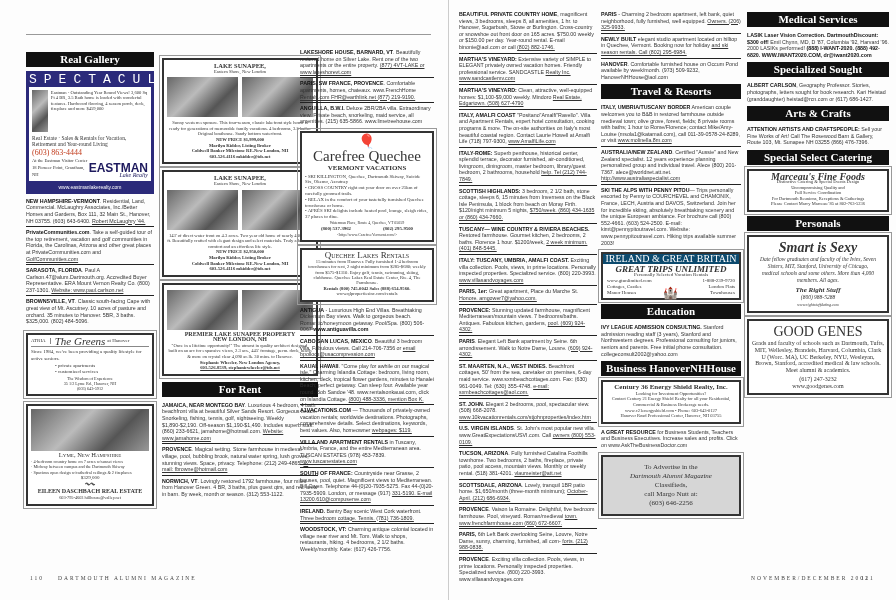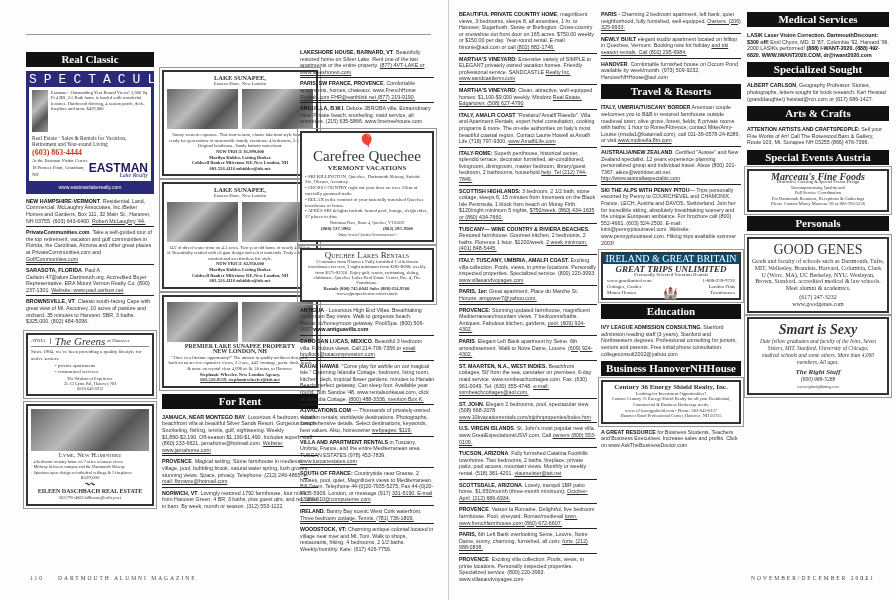--- a/index.html
+++ b/index.html
@@ -21,30 +21,30 @@
 .eastman .inner{background:#fff;color:#333;padding:3px;font-family:"Liberation Serif",serif}
 .footer{position:absolute;top:575px;font-family:"Liberation Serif",serif;font-size:5.5px;letter-spacing:2px;color:#444}
 </style>
 </head>
 <body>
 
 <div class="page left">
  <div class="title-rule"></div>
 
  <div class="col" style="left:26px;top:50px;width:128px">
-  <div class="hdr">Real Classic</div>
+  <div class="hdr">Real Gallery</div>
   <div class="eastman">
    <div class="spec">SPECTACULAR</div>
    <div class="inner">
     <div style="display:flex;gap:3px">
      <div class="photo" style="width:55px;height:42px"></div>
      <div style="font-size:4.6px;line-height:5.6px">Eastman - Outstanding Year Round Views! 3,600 Sq Ft 4 BR, 3.5 Bath home is loaded with wonderful features. Hardwood flooring, 4 season porch, deck, fireplace and more $459,000</div>
     </div>
     <div style="font-size:5.5px;margin-top:3px">Real Estate · Sales &amp; Rentals for Vacation, Retirement and Year-round Living</div>
-    <div style="color:#c03a1a;font-weight:bold;font-size:8px;margin:2px 0">(603) 863-4444</div>
+    <div style="color:#c03a1a;font-weight:normal;font-size:8px;margin:2px 0">(603) 863-4444</div>
     <div style="display:flex;justify-content:space-between;align-items:flex-end">
      <div style="font-size:4.6px">
               <div>At the Eastman Visitor Center</div>
               <div>18 Pioneer Point, Grantham, NH</div>
             </div>
      <div style="text-align:right">
               <div style="font-weight:bold;font-size:12px;color:#1e1a5e;font-family:'Liberation Sans',sans-serif">EASTMAN</div>
               <div style="font-style:italic;color:#1e1a5e;font-size:6px">Lake Realty</div>
             </div>
     </div>
@@ -77,21 +77,21 @@
           <div>· <span>Midway between campus and the Dartmouth Skiway</span></div>
           <div>· <span>Spacious open design w/cathedral ceilings &amp; 2 fireplaces</span></div>
         </div>
    <div style="font-size:5px">$329,000</div>
    <div style="font-size:10px;color:#555">〰︎</div>
    <div style="font-weight:bold;font-size:6px">EILEEN DASCHBACH REAL ESTATE</div>
    <div style="font-size:4.3px">603-795-4603   hillhouse@valley.net</div>
   </div>
  </div>
 
- <div class="col" style="left:162px;top:66px;width:156px">
+ <div class="col" style="left:162px;top:54px;width:156px">
   <div class="box" style="font-size:4.6px;line-height:5.6px">
    <div style="font-weight:bold;font-size:6.5px">LAKE SUNAPEE,</div>
    <div>Eastern Shore, New London</div>
    <div style="display:flex;gap:4px;margin:3px 0">
           <div class="photo" style="flex:1;height:40px"></div>
           <div class="photo" style="flex:1;height:40px"></div>
         </div>
    <div>Sunny western exposure. This four-season, classic lakefront style home is ready for generations of memorable family vacations. 4 bedrooms, 3.5 baths. Original boathouse. Sandy bottom waterfront.</div>
    <div style="font-weight:bold">NEW PRICE  $1,999,000</div>
    <div style="font-weight:bold">Marilyn Kidder, Listing Broker</div>
@@ -217,49 +217,56 @@
   <div class="ad" style="border-bottom:none"><b>IVY LEAGUE ADMISSION CONSULTING.</b><span> Stanford admission reading staff (3 years), Stanford and Northwestern degrees. Professional consulting for juniors, seniors and parents. Free initial phone consultation. collegeconsult2002@yahoo.com</span></div>
   <div class="hdr">Business HanoverNHHouse</div>
   <div class="box" style="font-size:4.5px;line-height:5.6px">
    <div style="font-size:7px;font-weight:bold">Century 36 Energy Shield Realty, Inc.</div>
    <div>Looking for Investment Opportunities?</div>
    <div>Contact Century 21 Energy Shield Realty for all your Residential, Commercial &amp; Business Brokerage needs.</div>
    <div>www.c21energyshield.com • Phone: 603-643-0127</div>
    <div>Hanover Road Professional Center, Hanover, NH 03755</div>
   </div>
   <div class="ad" style="border-bottom:none"><b>A GREAT RESOURCE</b><span> for Business Students, Teachers and Business Executives. Increase sales and profits. Click on www.AskTheBusinessDoctor.com</span></div>
+  <div class="box" style="background:#d6d6d6;font-size:7px;line-height:9px;padding:6px 2px">
+   <div>To Advertise in the</div>
+   <div style="font-style:italic">Dartmouth Alumni Magazine</div>
+   <div>Classifieds,</div>
+   <div>call Margo Nutt at:</div>
+   <div>(603) 646-2256</div>
+  </div>
  </div>
 
  <div class="col" style="left:298px;top:10px;width:142px">
   <div class="hdr">Medical Services</div>
   <div class="ad" style="border-bottom:none"><b>LASIK Laser Vision Correction. DartmouthDiscount: $300 off!</b><span> Emil Chynn, MD, D '87, Columbia '92, Harvard '96. 2000 LASIKs performed!</span> <b>(888) I-WANT-2020. (888) 492-6820. WWW.IWANT2020.COM, dr@iwant2020.com</b></div>
   <div class="hdr">Specialized Sought</div>
   <div class="ad" style="border-bottom:none"><b>ALBERT CARLSON</b><span>, Geography Professor. Stories, photographs, letters sought for book research. Kari Heistad (granddaughter) heistad@rcn.com or (617) 686-1427.</span></div>
   <div class="hdr">Arts &amp; Crafts</div>
   <div class="ad" style="border-bottom:none"><b>ATTENTION ARTISTS AND CRAFTSPEOPLE:</b><span> Sell your Fine Works of Art! Call The Rosewood Barn &amp; Gallery, Route 103, Mt. Sunapee NH 03255 (866) 476-7396.</span></div>
-  <div class="hdr">Special Events Austria</div>
+  <div class="hdr">Special Select Catering</div>
   <div class="box" style="font-size:4.5px;line-height:5.5px">
    <div style="font-style:italic;font-weight:bold;font-size:10px">Marceau's Fine Foods</div>
    <div>Distinctive Catering &amp; Special Events Design</div>
         <div>Uncompromising Quality and</div>
         <div>Full Service Coordination</div>
         <div>For Dartmouth Reunions, Receptions &amp; Gatherings</div>
         <div>Please Contact Marcy Marceau '85 at 802-763-5236</div>
   </div>
   <div class="hdr">Personals</div>
-  <div class="box" style="font-size:6px;line-height:6.8px;margin-top:6px">
-   <div style="font-size:14px;line-height:16px">GOOD GENES</div>
-   <div>Grads and faculty of schools such as Dartmouth, Tufts, MIT, Wellesley, Brandeis, Harvard, Columbia, Clark U (Worc. MA), UC Berkeley, NYU, Wesleyan, Brown, Stanford, accredited medical &amp; law schools. Meet alumni &amp; academics.</div>
-   <div style="margin-top:2px">(617) 247-3232</div>
-   <div>www.goodgenes.com</div>
-  </div>
   <div class="box" style="font-style:italic;font-size:5.5px;line-height:7px">
    <div style="font-weight:bold;font-size:14px;line-height:16px">Smart is Sexy</div>
    <div style="padding:0 8px">Date fellow graduates and faculty of the Ivies, Seven Sisters, MIT, Stanford, University of Chicago, medical schools and some others. More than 4,000 members. All ages.</div>
    <div style="font-weight:bold;font-size:7px;margin-top:3px">The Right Stuff</div>
    <div>(800) 988-5288</div>
    <div style="font-size:4px">www.rightstuffdating.com</div>
   </div>
+  <div class="box" style="font-size:6px;line-height:6.8px;margin-top:6px">
+   <div style="font-size:14px;line-height:16px">GOOD GENES</div>
+   <div>Grads and faculty of schools such as Dartmouth, Tufts, MIT, Wellesley, Brandeis, Harvard, Columbia, Clark U (Worc. MA), UC Berkeley, NYU, Wesleyan, Brown, Stanford, accredited medical &amp; law schools. Meet alumni &amp; academics.</div>
+   <div style="margin-top:2px">(617) 247-3232</div>
+   <div>www.goodgenes.com</div>
+  </div>
  </div>
 
  <div class="footer" style="left:302px">NOVEMBER/DECEMBER 2002</div>
  <div class="footer" style="left:412px">111</div>
 </div>
 
 </body></html>

